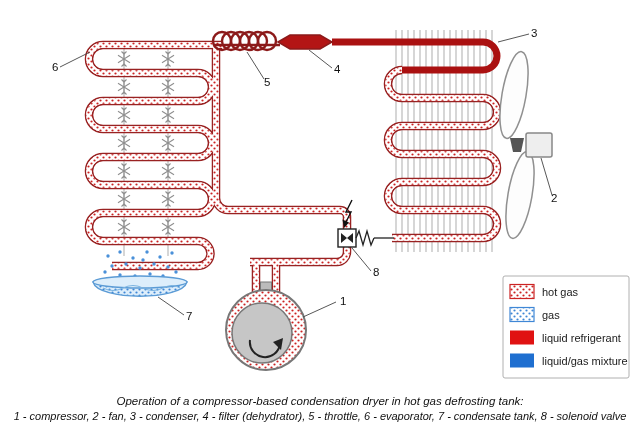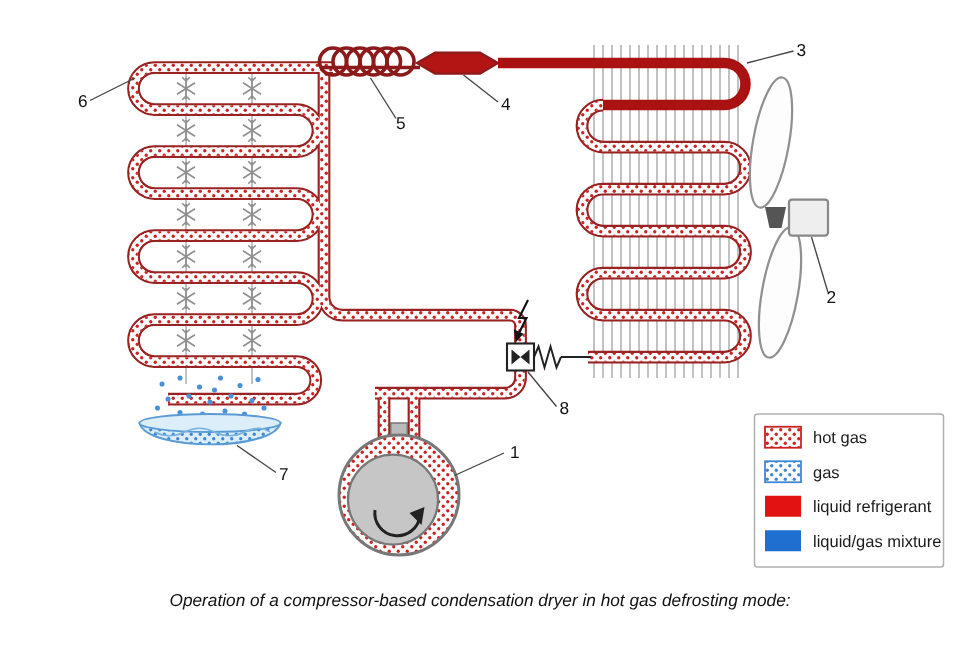--- a/index.html
+++ b/index.html
@@ -204,15 +204,16 @@
     <line class="leader" x1="60" y1="67" x2="90" y2="52"></line>
     <text class="callout" x="52" y="71">6</text>
     <line class="leader" x1="184" y1="315" x2="158" y2="297"></line>
     <text class="callout" x="186" y="320">7</text>
     <line class="leader" x1="371" y1="271" x2="352" y2="248"></line>
     <text class="callout" x="373" y="276">8</text>
   </g>
 </svg>
 
 <div class="caption">
-  <div class="l1">Operation of a compressor-based condensation dryer in hot gas defrosting mode:</div>
+  <div class="l1">Operation of a compressor-based condensation dryer in hot gas defrosting tank:</div>
+  <div class="l2">1 - compressor, 2 - fan, 3 - condenser, 4 - filter (dehydrator), 5 - throttle, 6 - evaporator, 7 - condensate tank, 8 - solenoid valve</div>
 </div>
 </div>
 
 </body></html>

